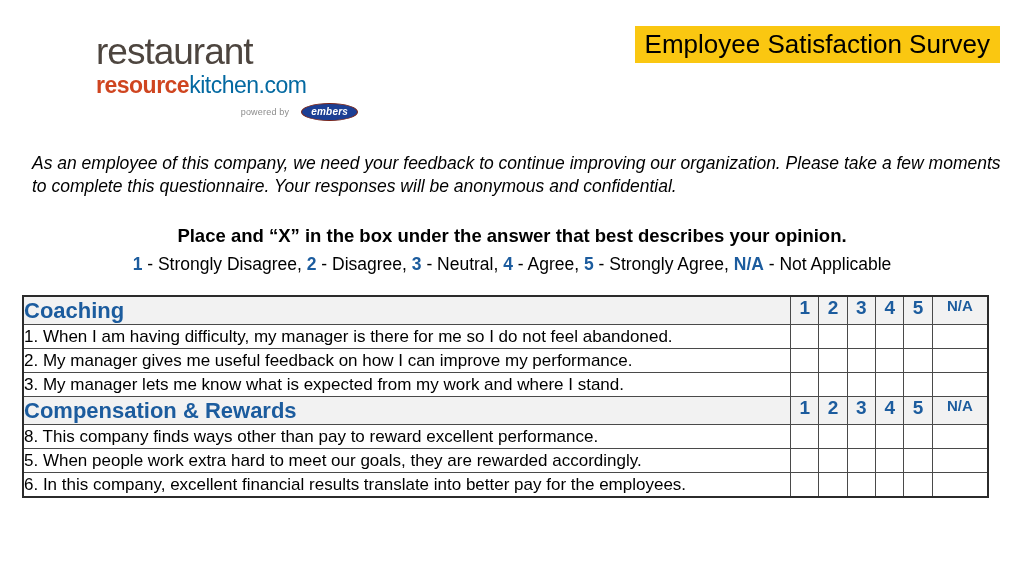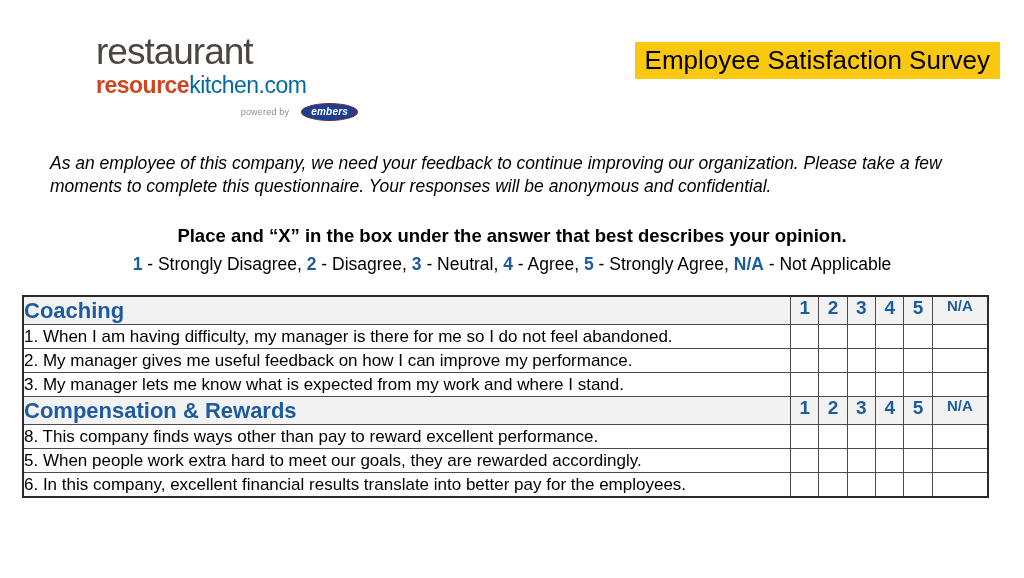--- a/index.html
+++ b/index.html
@@ -71,35 +71,35 @@
     font-family: Liberation Sans, sans-serif;
     font-weight: 700;
     font-style: italic;
     line-height: 11px;
     border: 1px solid #7a2418;
   }
 
   .title-wrap {
     position: absolute;
     right: 24px;
-    top: 42px;
+    top: 26px;
   }
   .survey-title {
     display: inline-block;
     background: #fac711;
     color: #000000;
     font-size: 26px;
     line-height: 32px;
     padding: 2px 10px 3px 10px;
     white-space: nowrap;
   }
 
   
   .intro {
-    margin: 0 22px 0 50px;
+    margin: 0 22px 0 32px;
     font-style: italic;
     font-size: 17.5px;
     line-height: 23px;
     text-align: left;
     padding-top: 34px;
   }
 
   .instruction {
     text-align: center;
     font-weight: 700;

